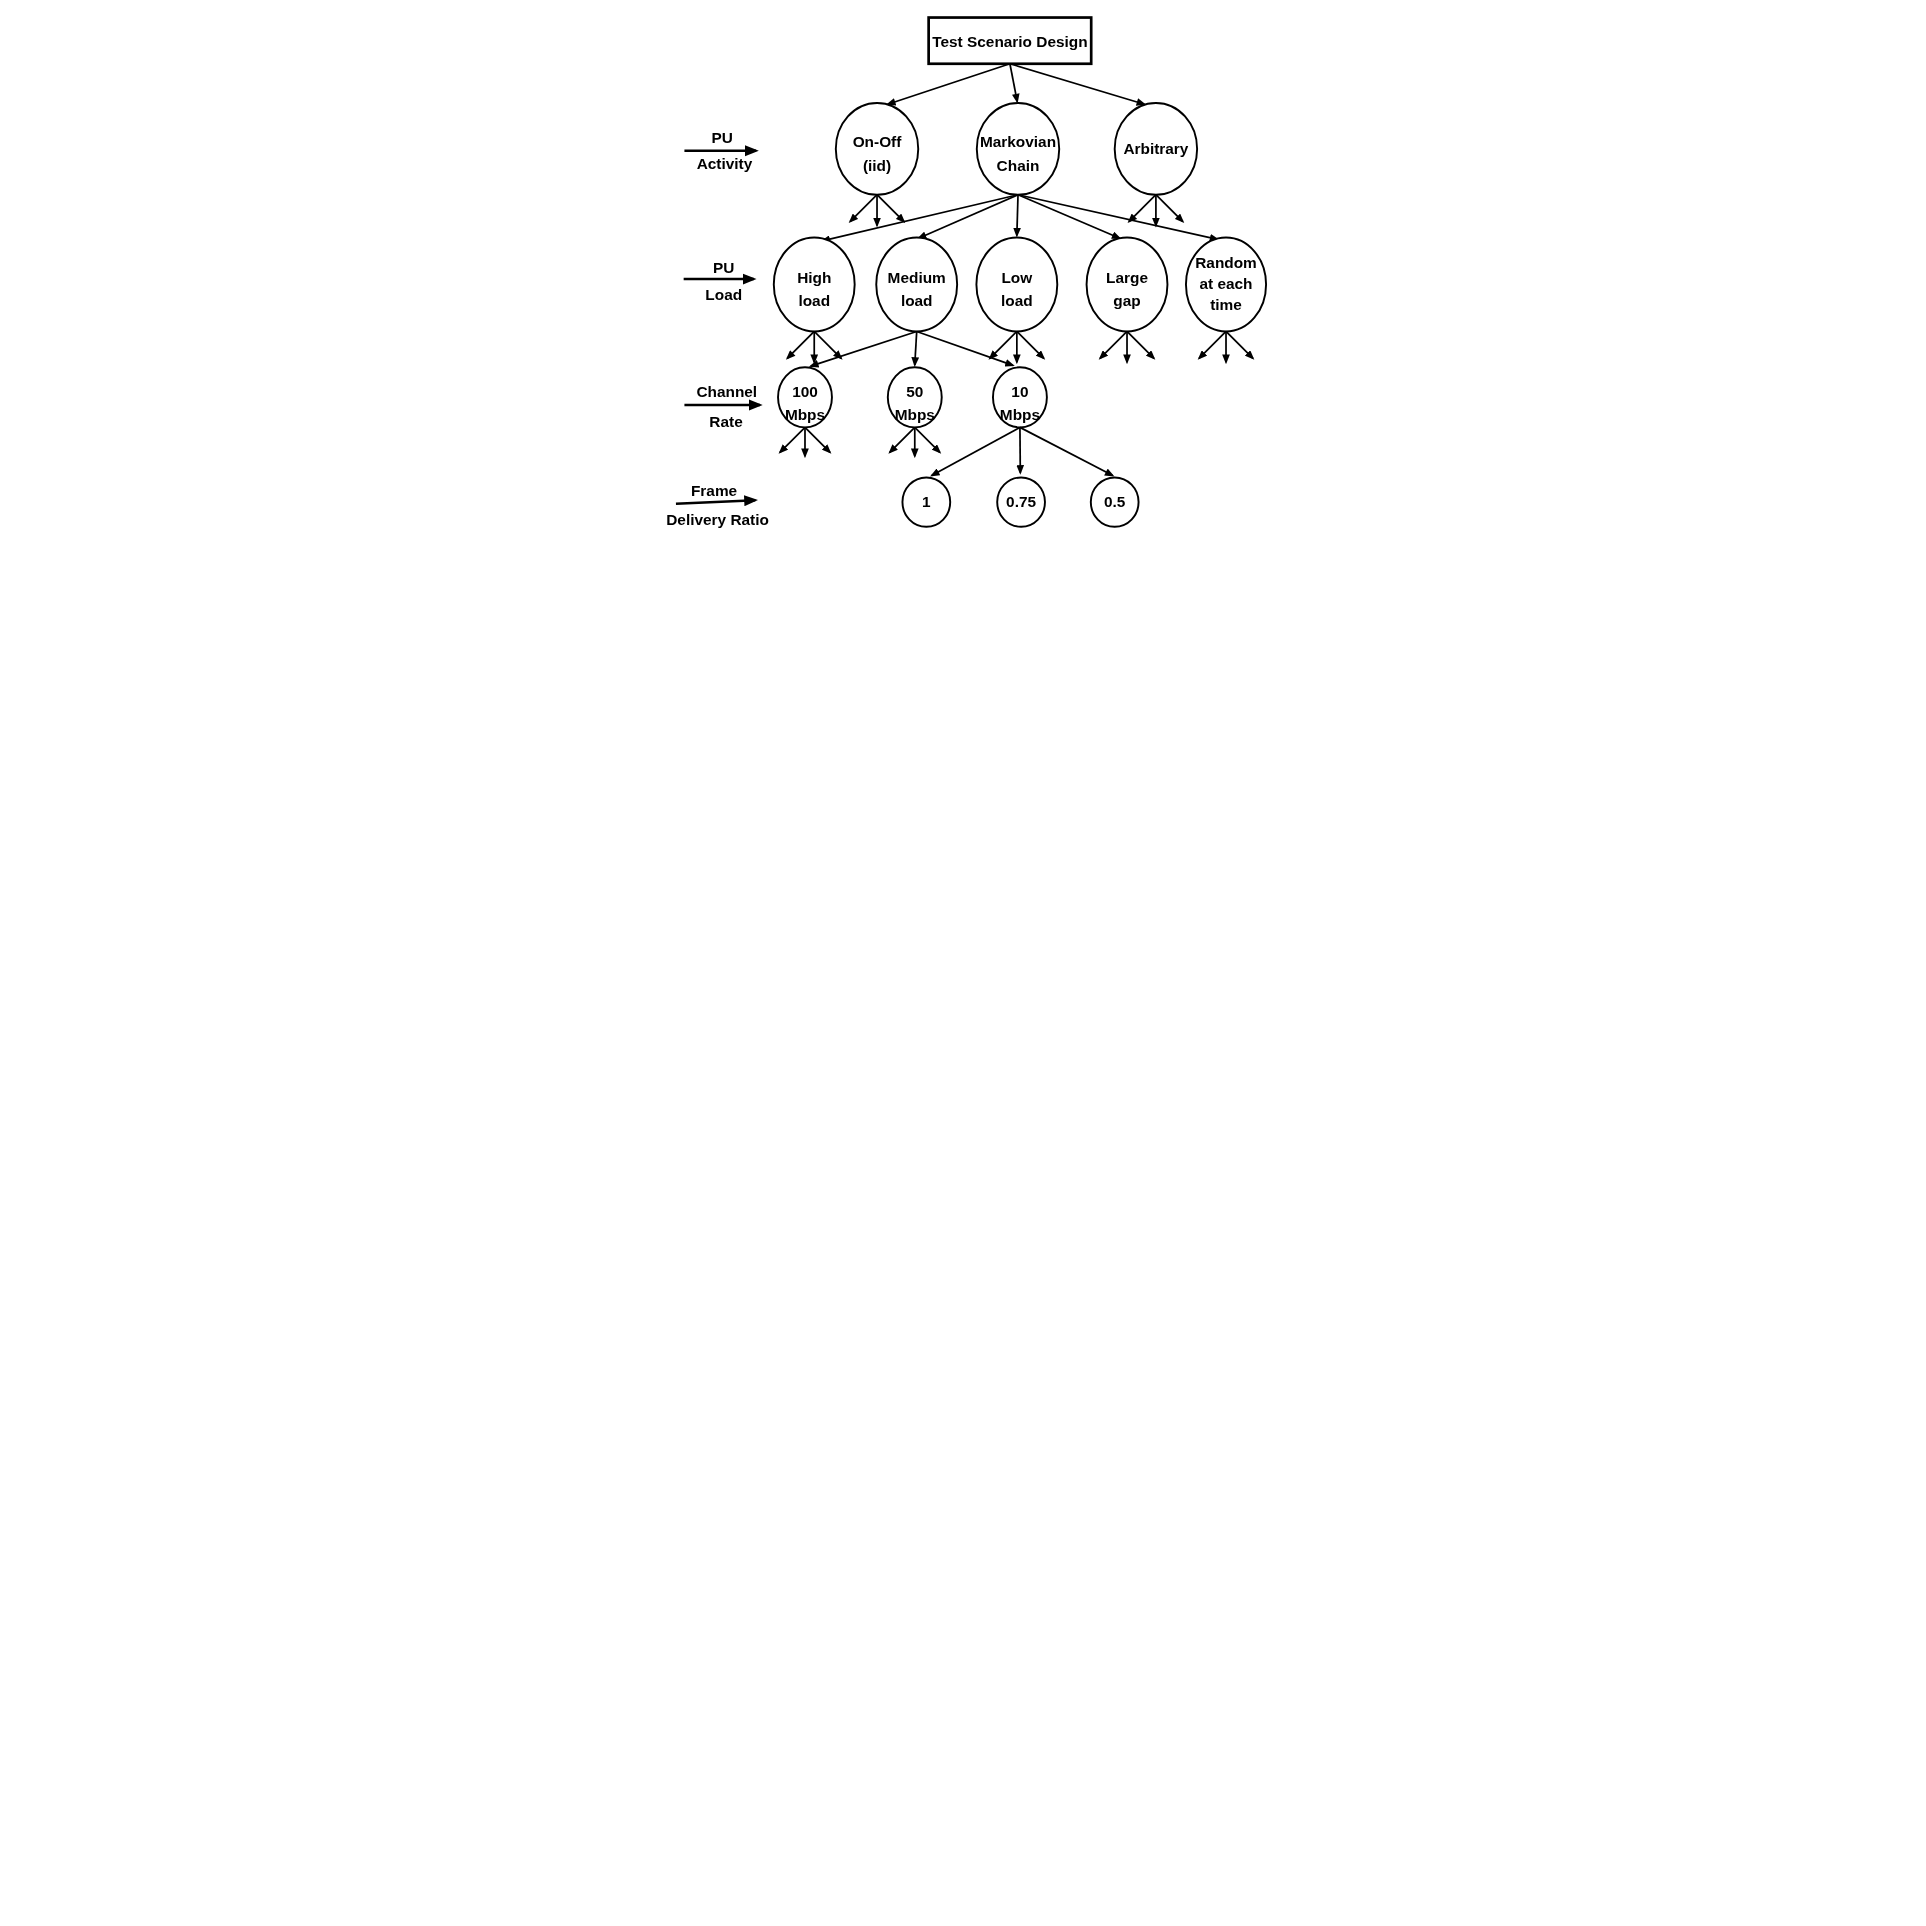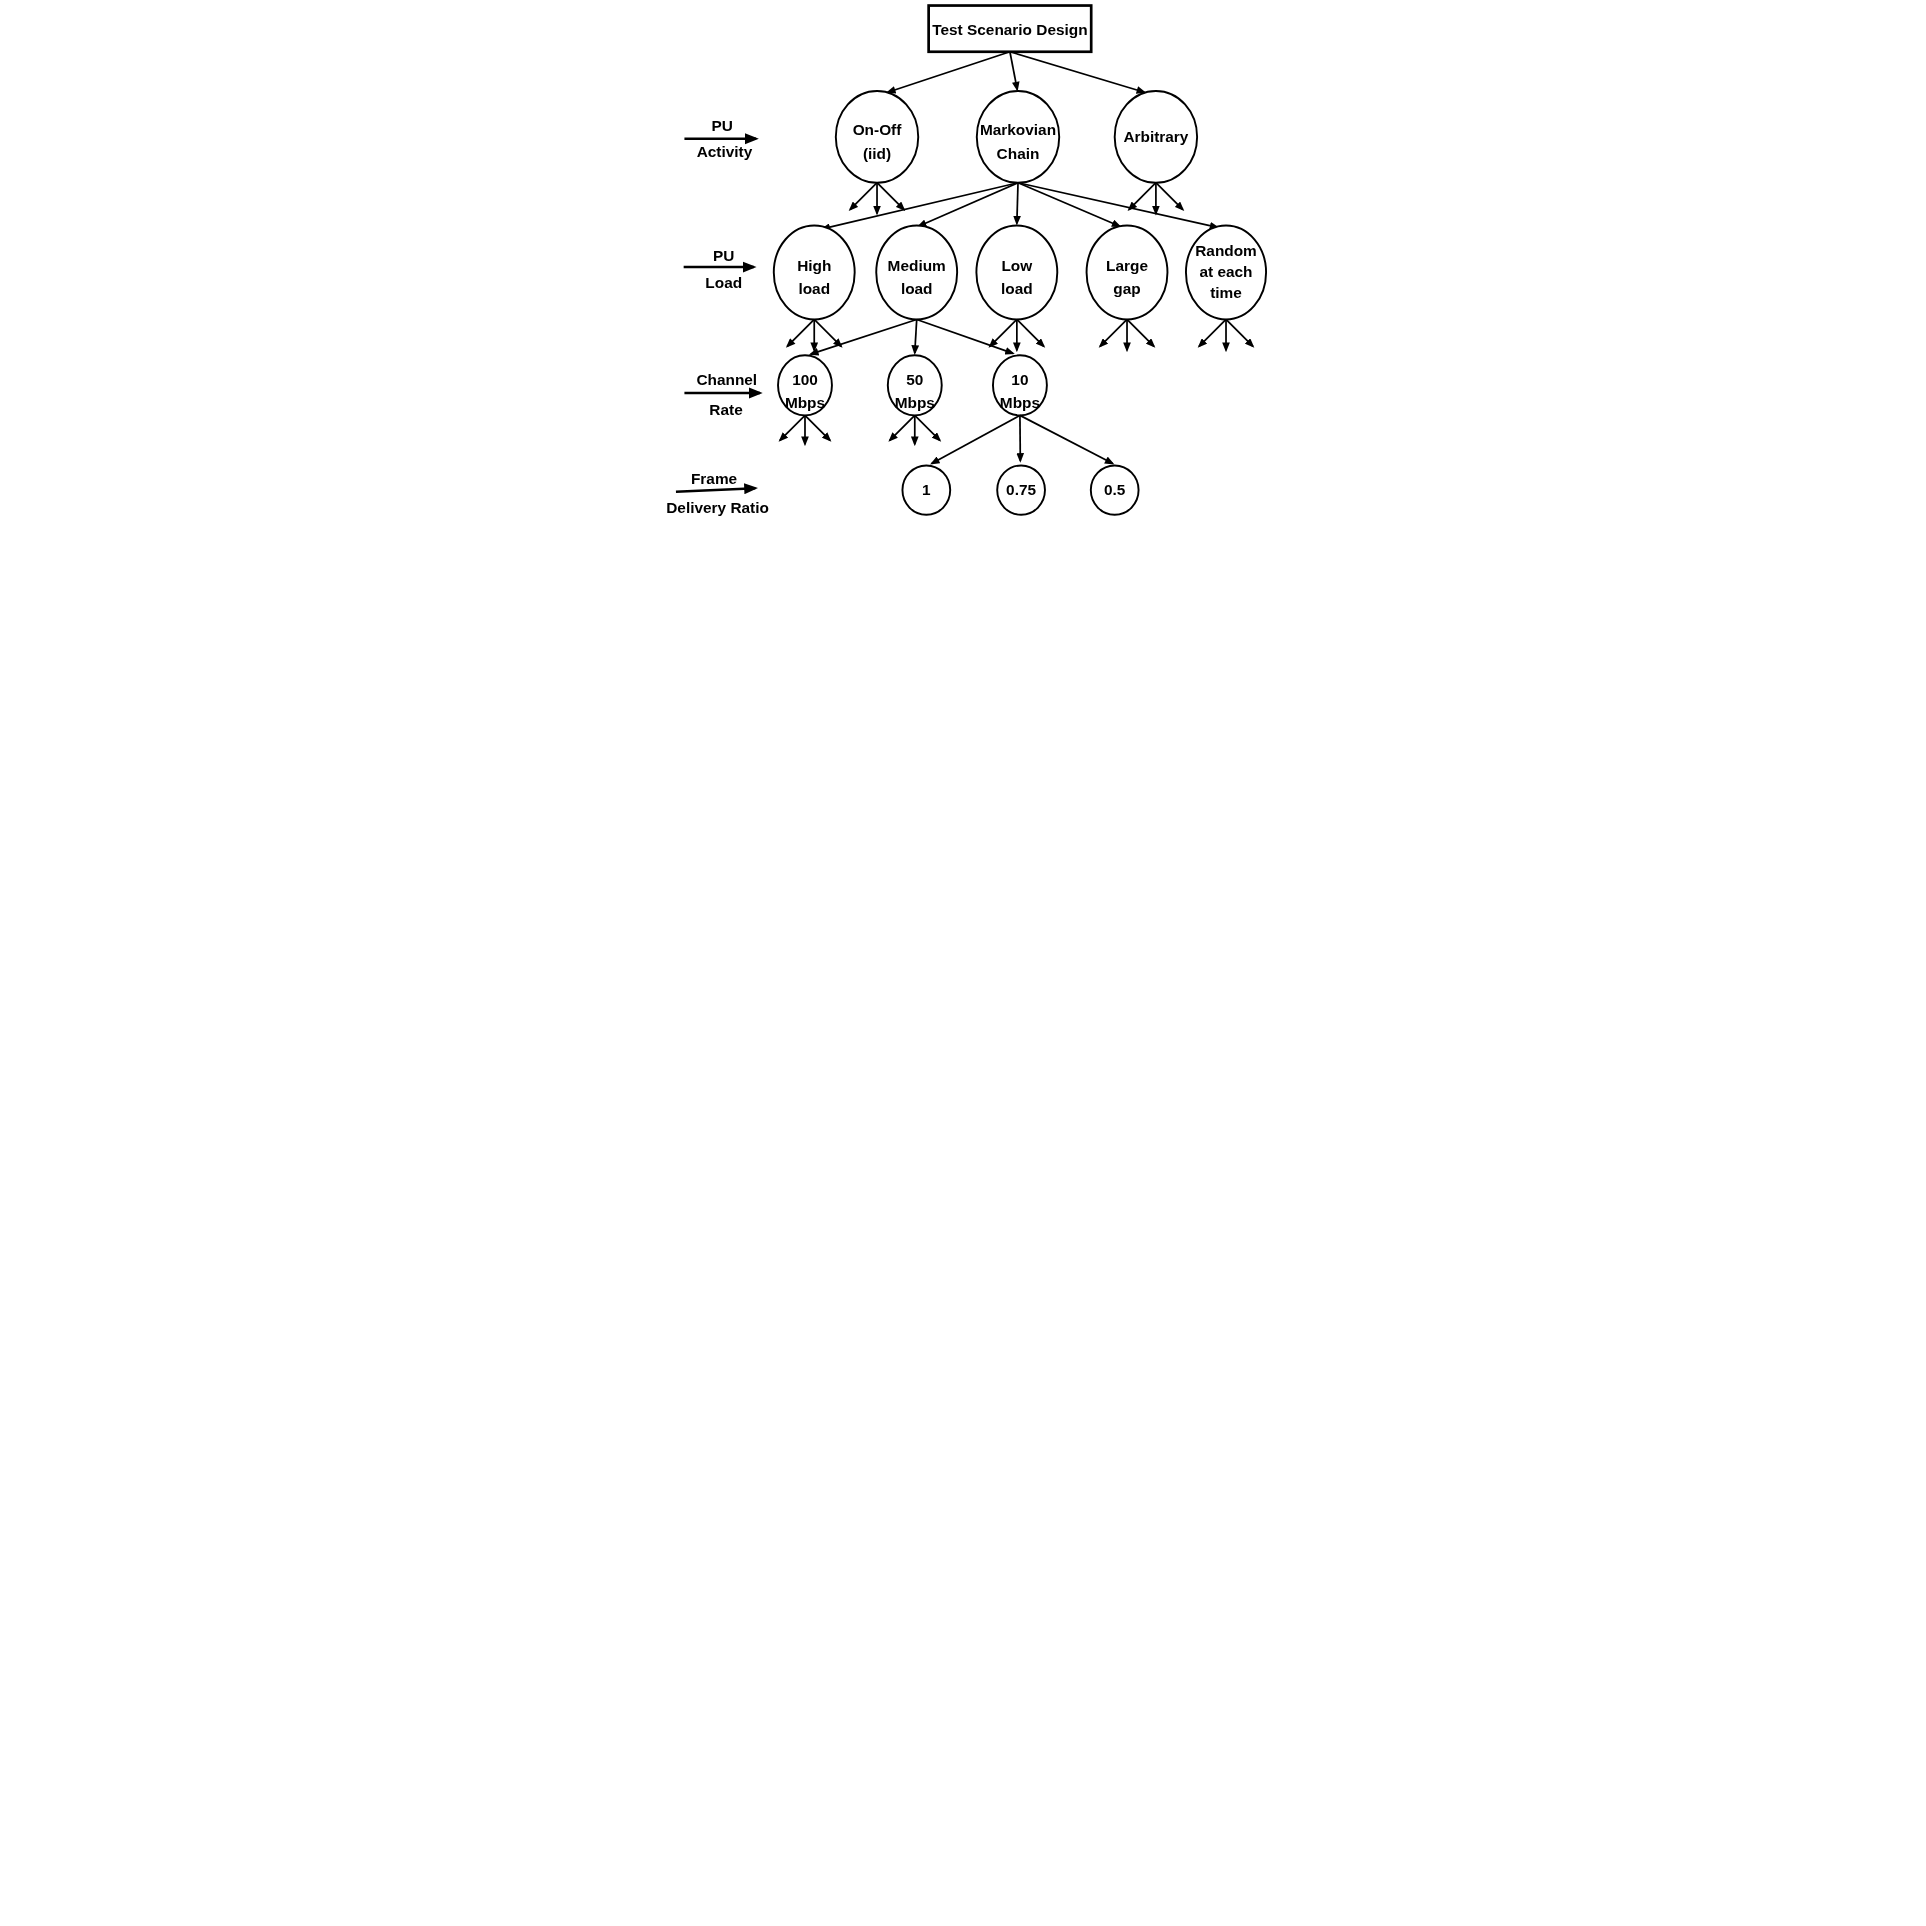--- a/index.html
+++ b/index.html
@@ -3,21 +3,21 @@
 <meta charset="utf-8">
 <style>
   html, body {
     margin: 0;
     padding: 0;
     background: #ffffff;
   }
   .stage {
     width: 100%;
     max-width: 609px;
-    margin: 4px auto;
+    margin: 16px auto;
     background: #ffffff;
   }
   svg { display: block; width: 100%; height: auto; }
   .node-circle {
     fill: #ffffff;
     stroke: #000000;
     stroke-width: 5;
   }
   .root-box {
     fill: #ffffff;

